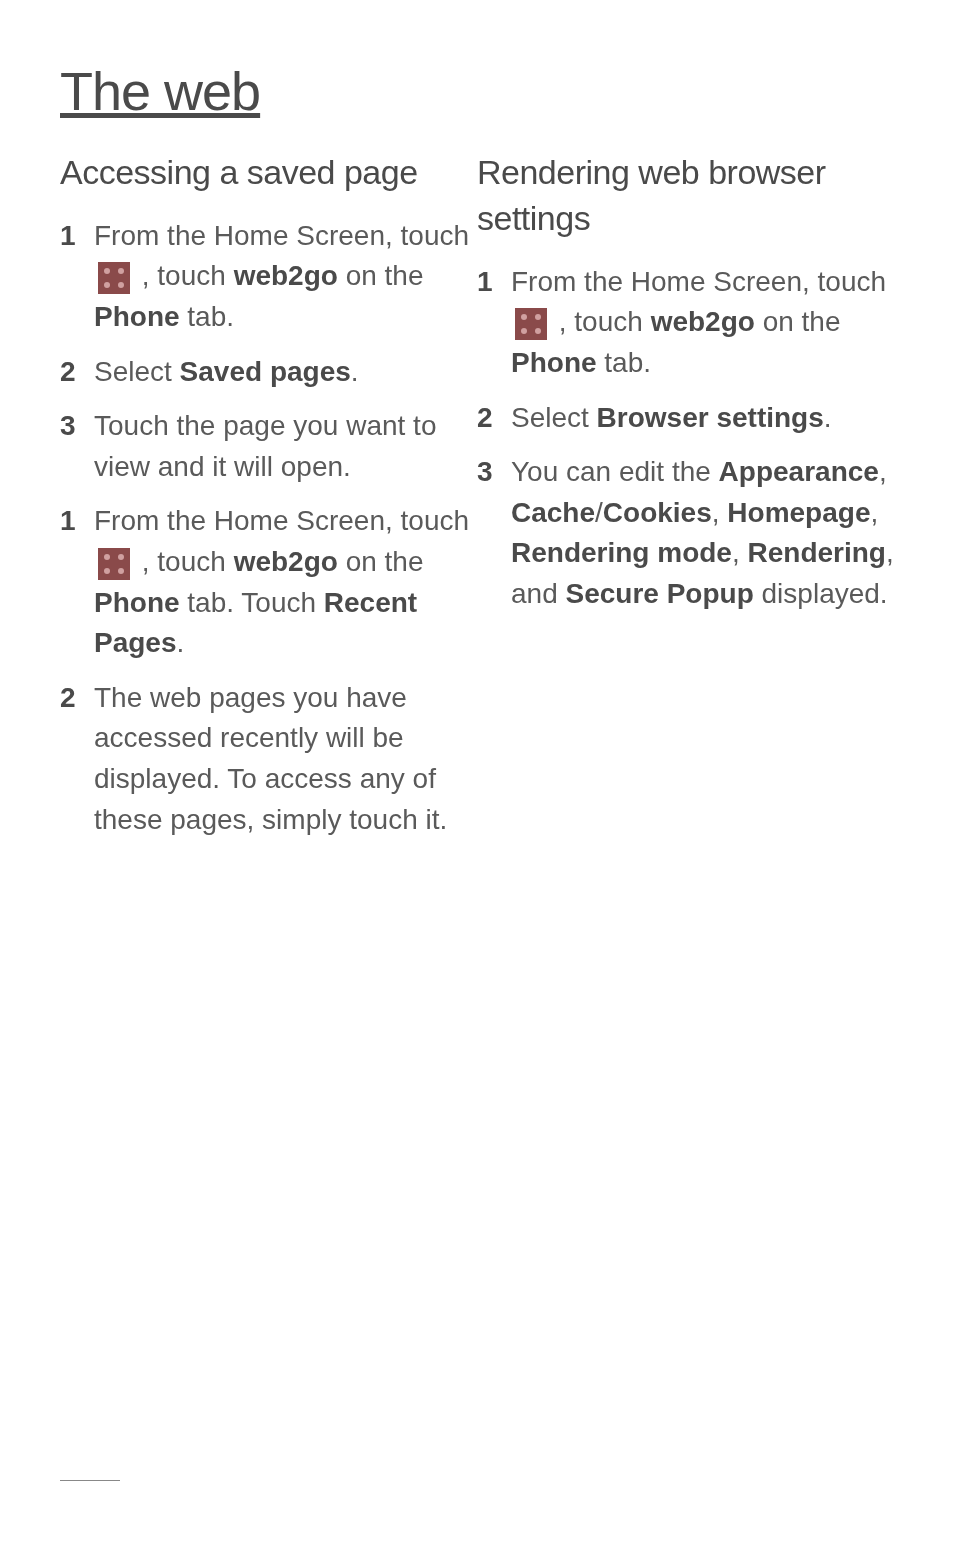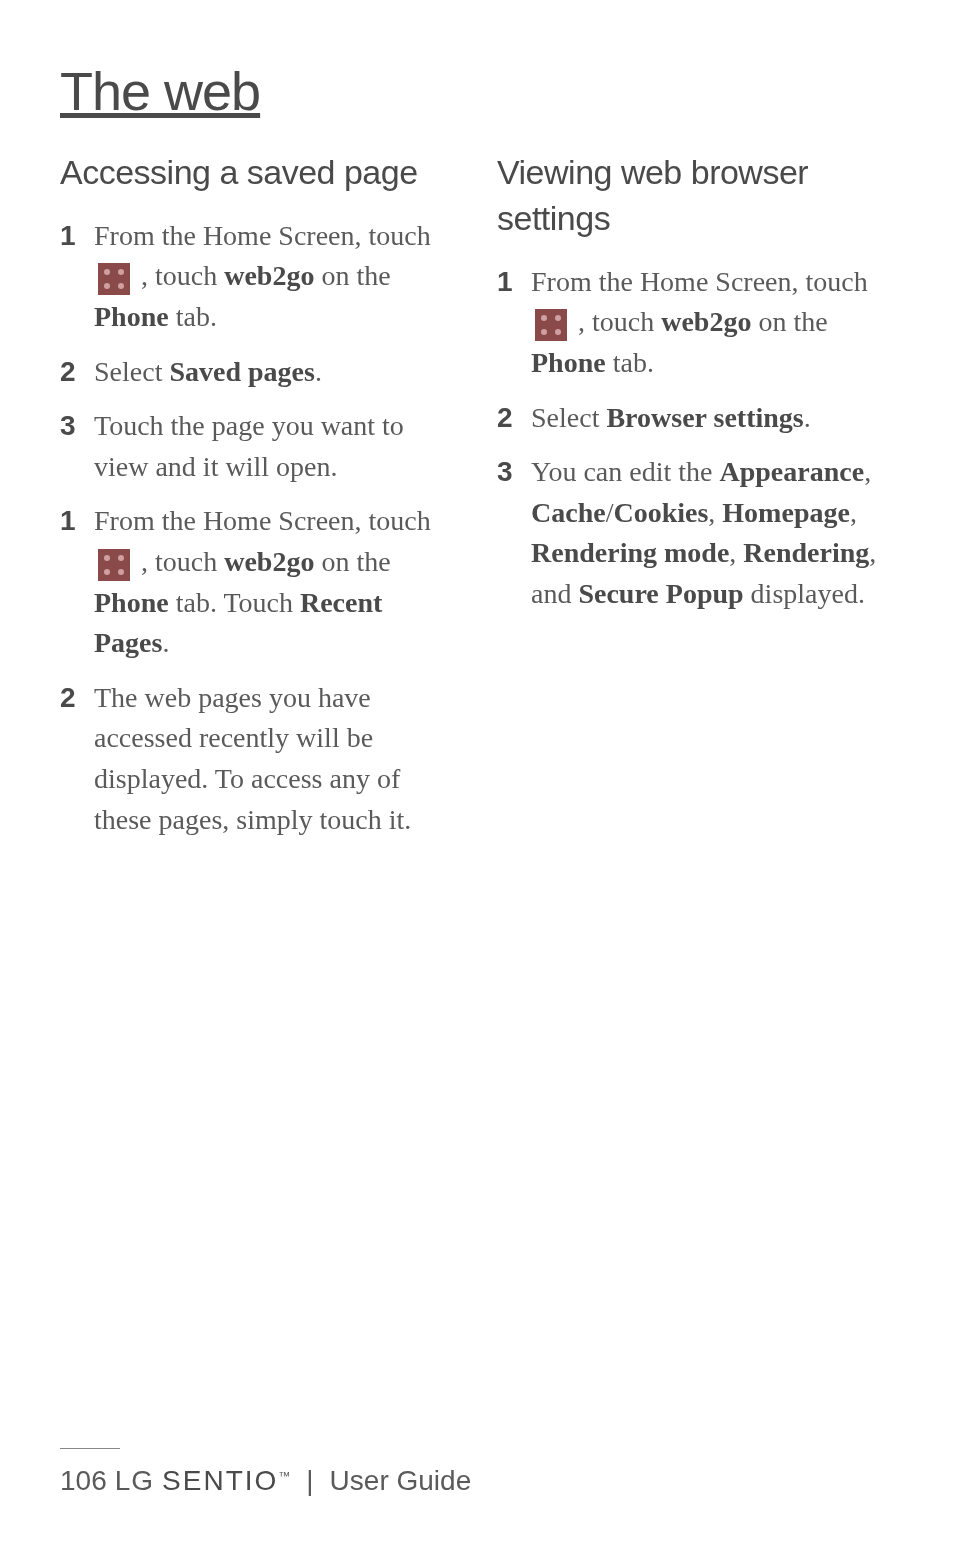--- a/index.html
+++ b/index.html
@@ -19,21 +19,20 @@
     .main-title {
       font-size: 54px;
       font-weight: 300;
       color: #4a4a4a;
       margin-bottom: 28px;
       letter-spacing: -1px;
       text-decoration: underline;
     }
     .columns {
       display: flex;
-      gap: 40px;
     }
     .column {
       flex: 1;
     }
     .section-title {
       font-size: 34px;
       font-weight: 400;
       color: #4a4a4a;
       line-height: 1.35;
       margin-bottom: 20px;
@@ -48,21 +47,20 @@
       font-weight: 300;
     }
     .list-number {
       font-weight: 700;
       color: #4a4a4a;
       margin-right: 16px;
       min-width: 18px;
     }
     .list-content {
       flex: 1;
-      font-family: Liberation Serif, serif;
     }
     .bold {
       font-weight: 700;
       color: #4a4a4a;
     }
     .apps-icon {
       display: inline-block;
       width: 32px;
       height: 32px;
       background: #8a4a4a;
@@ -164,21 +162,21 @@
 
     <div class="list-item">
       <span class="list-number">2</span>
       <span class="list-content">The web pages you have accessed recently will be displayed. To access any of these pages, simply touch it.</span>
     </div>
 
   </div>
 
   <div class="column">
 
-    <h2 class="section-title">Viewing web browser settings</h2>
+    <h2 class="section-title">Rendering web browser settings</h2>
 
     <div class="list-item">
       <span class="list-number">1</span>
       <span class="list-content">
         <span>From the Home Screen, touch </span><span class="apps-icon"></span><span> , touch </span><span class="bold">web2go</span><span> on the </span><span class="bold">Phone</span><span> tab.</span>
       </span>
     </div>
 
     <div class="list-item">
       <span class="list-number">2</span>
@@ -192,20 +190,13 @@
       <span class="list-content">
         <span>You can edit the </span><span class="bold">Appearance</span><span>, </span><span class="bold">Cache</span><span>/</span><span class="bold">Cookies</span><span>, </span><span class="bold">Homepage</span><span>, </span><span class="bold">Rendering mode</span><span>, </span><span class="bold">Rendering</span><span>, and </span><span class="bold">Secure Popup</span><span> displayed.</span>
       </span>
     </div>
 
   </div>
 </div>
 
 <div class="footer">
   <hr class="footer-line">
-  <div class="footer-text">
-    <span class="page-num">106</span>
-    <span class="lg-logo">LG</span>
-    <span><span class="sentio">SENTIO</span><span class="tm">™</span></span>
-    <span class="divider">|</span>
-    <span>User Guide</span>
-  </div>
 </div>
 
 </body></html>

